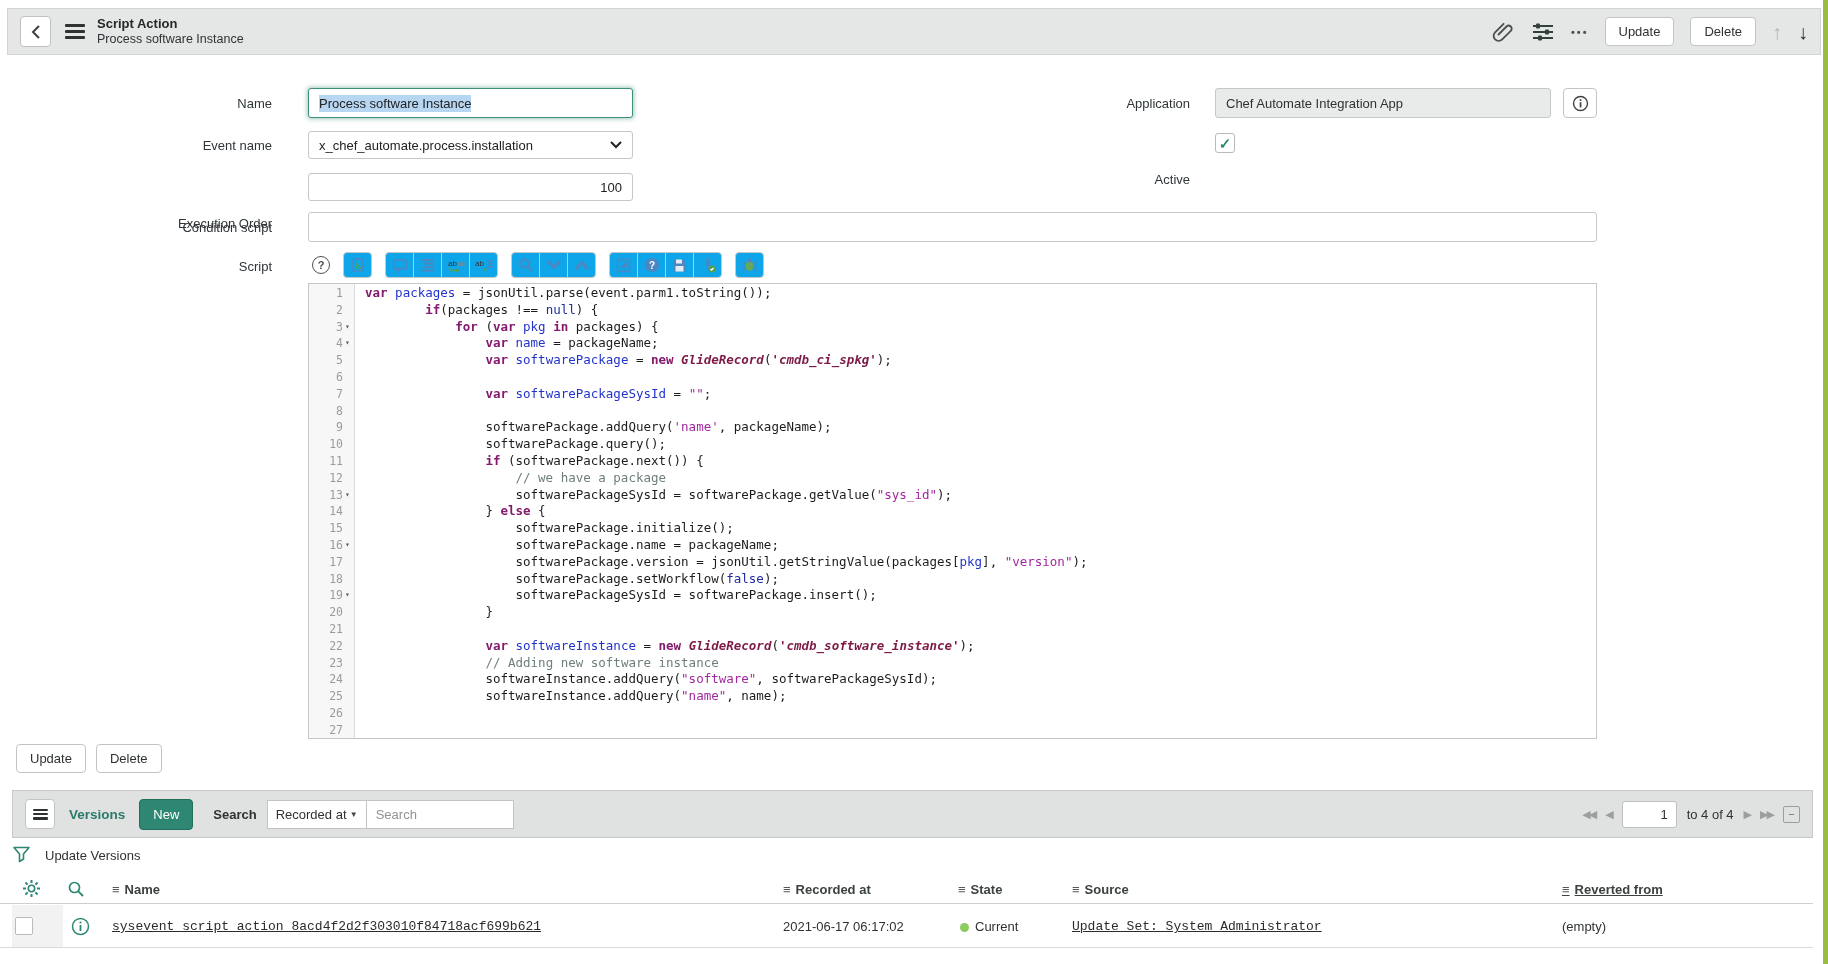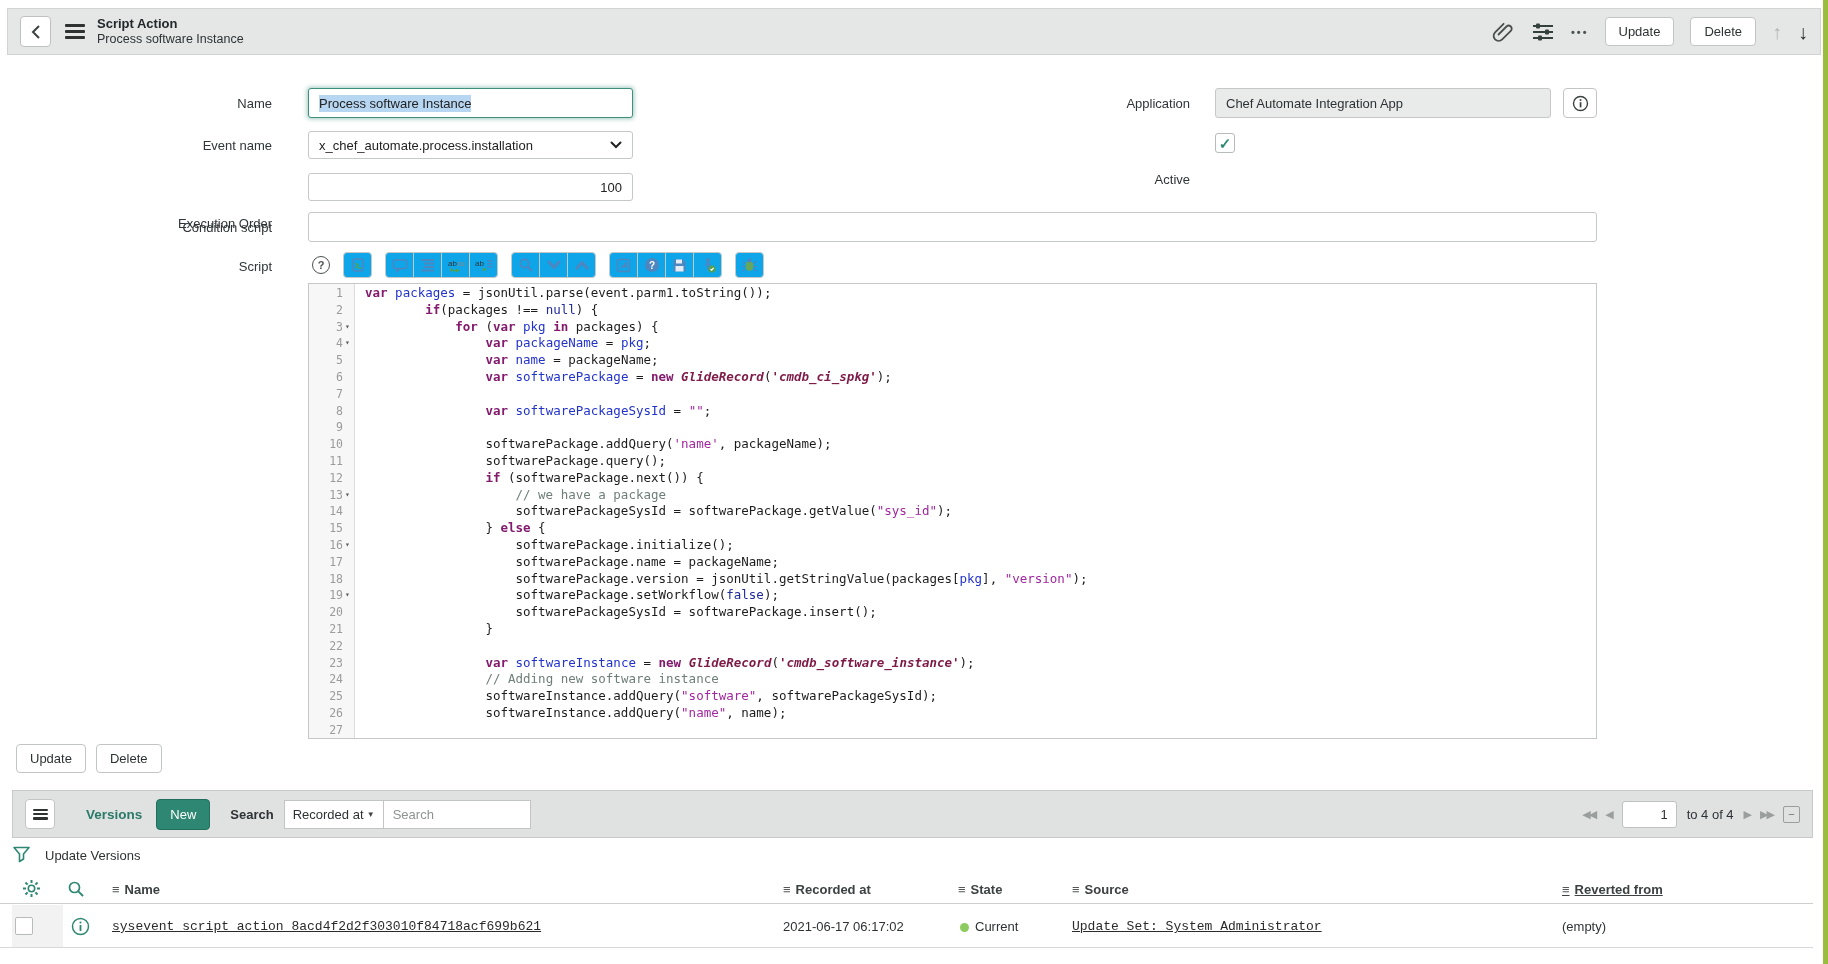--- a/index.html
+++ b/index.html
@@ -76,21 +76,21 @@
   
   .foot-btns { left:16px; top:744px; display:flex; gap:10px; }
 
   
   .vbar { left:12px; top:790px; width:1801px; height:48px; background:#e0e2e1; border:1px solid #c8cac9;
           display:flex; align-items:center; padding:0 12px; }
   .vburger { width:30px; height:30px; background:#fff; border:1px solid #c3c5c4; border-radius:4px;
              display:flex; align-items:center; justify-content:center; cursor:pointer; }
   .vburger .bars { width:15px; height:11px; display:flex; flex-direction:column; justify-content:space-between; }
   .vburger .bars i { display:block; height:2.5px; background:#2e3331; border-radius:1px; }
-  .vtitle { margin-left:31px; font-size:13.5px; color:#2a7a69; font-weight:bold; }
+  .vtitle { margin-left:14px; font-size:13.5px; color:#2a7a69; font-weight:bold; }
   .vnew { margin-left:14px; background:#2e8772; border:1px solid #236d5b; border-radius:4px; color:#fff;
           font-size:13px; padding:7px 13px; cursor:pointer; font-family:inherit; }
   .vsearch-lbl { margin-left:20px; font-size:13px; font-weight:bold; color:#2e3234; }
   .vselect { margin-left:10px; height:29px; width:100px; background:#fff; border:1px solid #c3c5c4;
              display:flex; align-items:center; justify-content:space-between; padding:0 8px; font-size:13px; color:#2e3234; cursor:pointer; }
   .vselect .car { font-size:8px; color:#444; }
   .vinput { margin-left:-1px; height:29px; width:148px; border:1px solid #c3c5c4; padding:0 9px; font-size:13px;
             font-family:inherit; color:#2e3234; }
   .vinput::placeholder { color:#8f9392; }
   .paging { margin-left:auto; display:flex; align-items:center; gap:10px; }
@@ -420,21 +420,20 @@
         </div>
         <div class="gl">
           <span class="num">27</span>
           <span class="fold"></span>
         </div>
       </div>
     <div class="code">
         <div class="cl"><span class="tk-k">var</span><span class="tk-p"> </span><span class="tk-d">packages</span><span class="tk-p"> = jsonUtil.parse(event.parm1.toString());</span></div>
         <div class="cl"><span class="tk-p">        </span><span class="tk-k">if</span><span class="tk-p">(packages !== </span><span class="tk-a">null</span><span class="tk-p">) {</span></div>
         <div class="cl"><span class="tk-p">            </span><span class="tk-k">for</span><span class="tk-p"> (</span><span class="tk-k">var</span><span class="tk-p"> </span><span class="tk-d">pkg</span><span class="tk-p"> </span><span class="tk-k">in</span><span class="tk-p"> packages) {</span></div>
-        <div class="cl"><span class="tk-p">                </span><span class="tk-k">var</span><span class="tk-p"> </span><span class="tk-d">packageName</span><span class="tk-p"> = </span><span class="tk-d">pkg</span><span class="tk-p">;</span></div>
         <div class="cl"><span class="tk-p">                </span><span class="tk-k">var</span><span class="tk-p"> </span><span class="tk-d">name</span><span class="tk-p"> = packageName;</span></div>
         <div class="cl"><span class="tk-p">                </span><span class="tk-k">var</span><span class="tk-p"> </span><span class="tk-d">softwarePackage</span><span class="tk-p"> = </span><span class="tk-k">new</span><span class="tk-p"> </span><span class="tk-t">GlideRecord</span><span class="tk-p">(</span><span class="tk-t">'cmdb_ci_spkg'</span><span class="tk-p">);</span></div>
         <div class="cl">&nbsp;</div>
         <div class="cl"><span class="tk-p">                </span><span class="tk-k">var</span><span class="tk-p"> </span><span class="tk-d">softwarePackageSysId</span><span class="tk-p"> = </span><span class="tk-s">""</span><span class="tk-p">;</span></div>
         <div class="cl">&nbsp;</div>
         <div class="cl"><span class="tk-p">                softwarePackage.addQuery(</span><span class="tk-s">'name'</span><span class="tk-p">, packageName);</span></div>
         <div class="cl"><span class="tk-p">                softwarePackage.query();</span></div>
         <div class="cl"><span class="tk-p">                </span><span class="tk-k">if</span><span class="tk-p"> (softwarePackage.next()) {</span></div>
         <div class="cl"><span class="tk-p">                    </span><span class="tk-c">// we have a package</span></div>
         <div class="cl"><span class="tk-p">                    softwarePackageSysId = softwarePackage.getValue(</span><span class="tk-s">"sys_id"</span><span class="tk-p">);</span></div>

